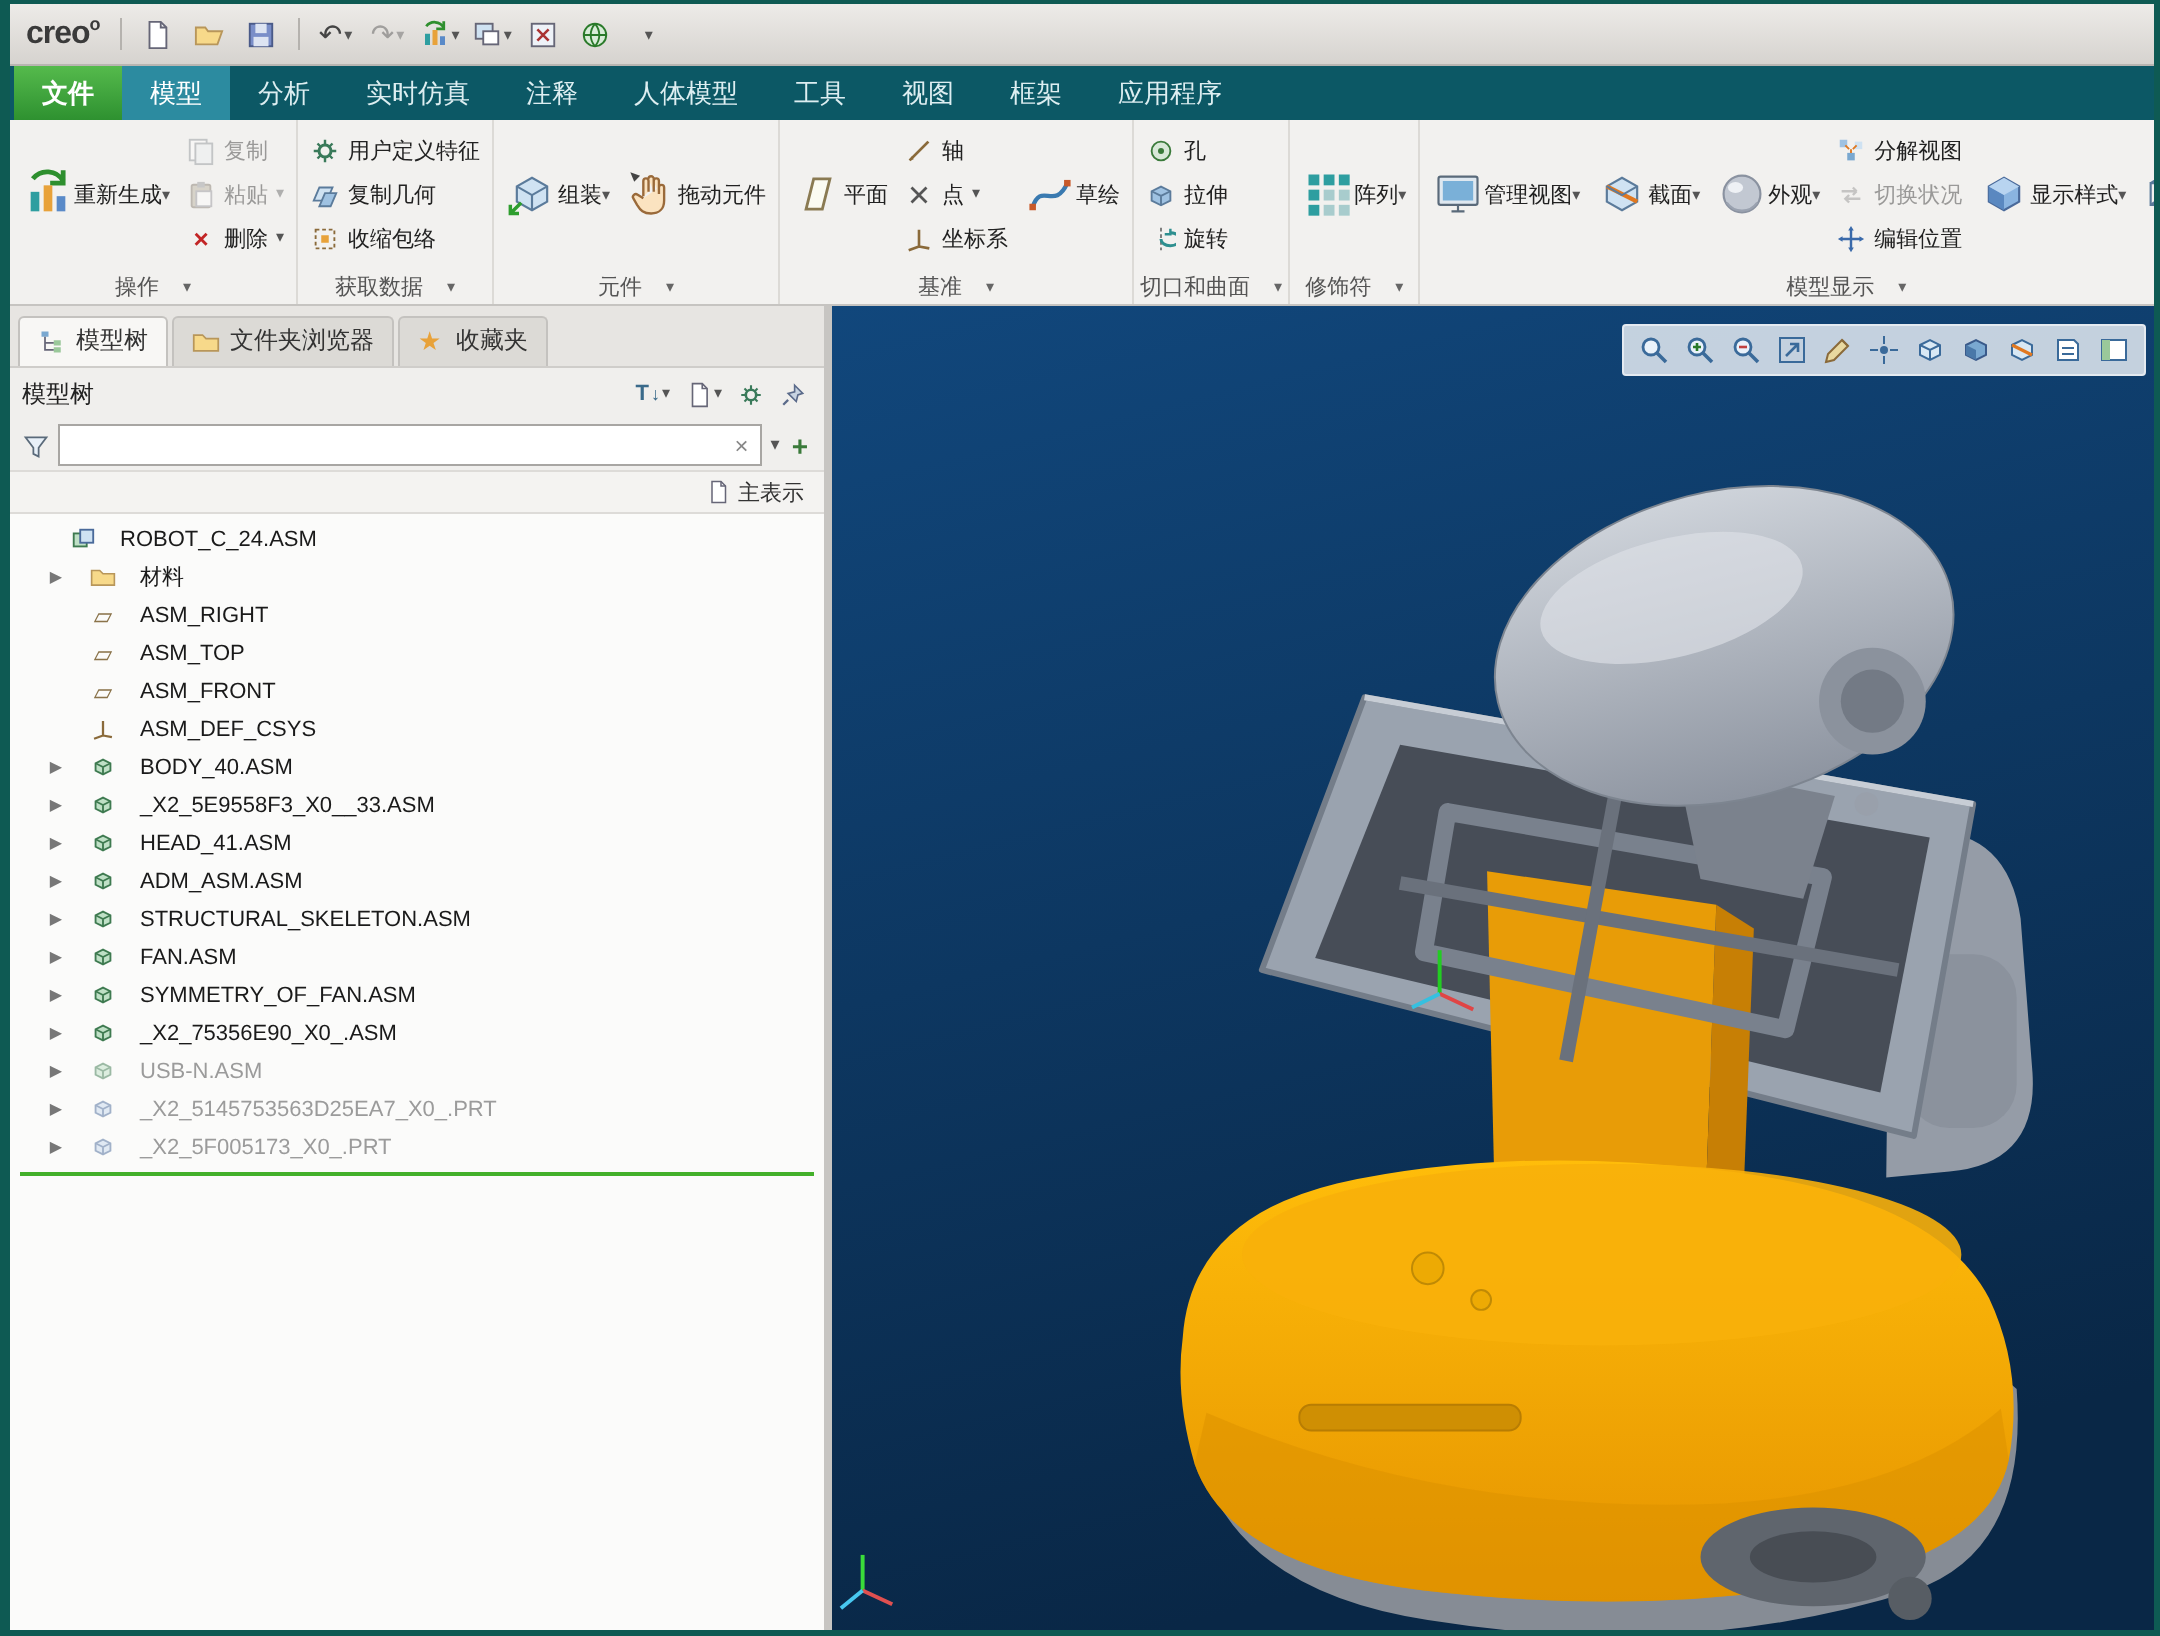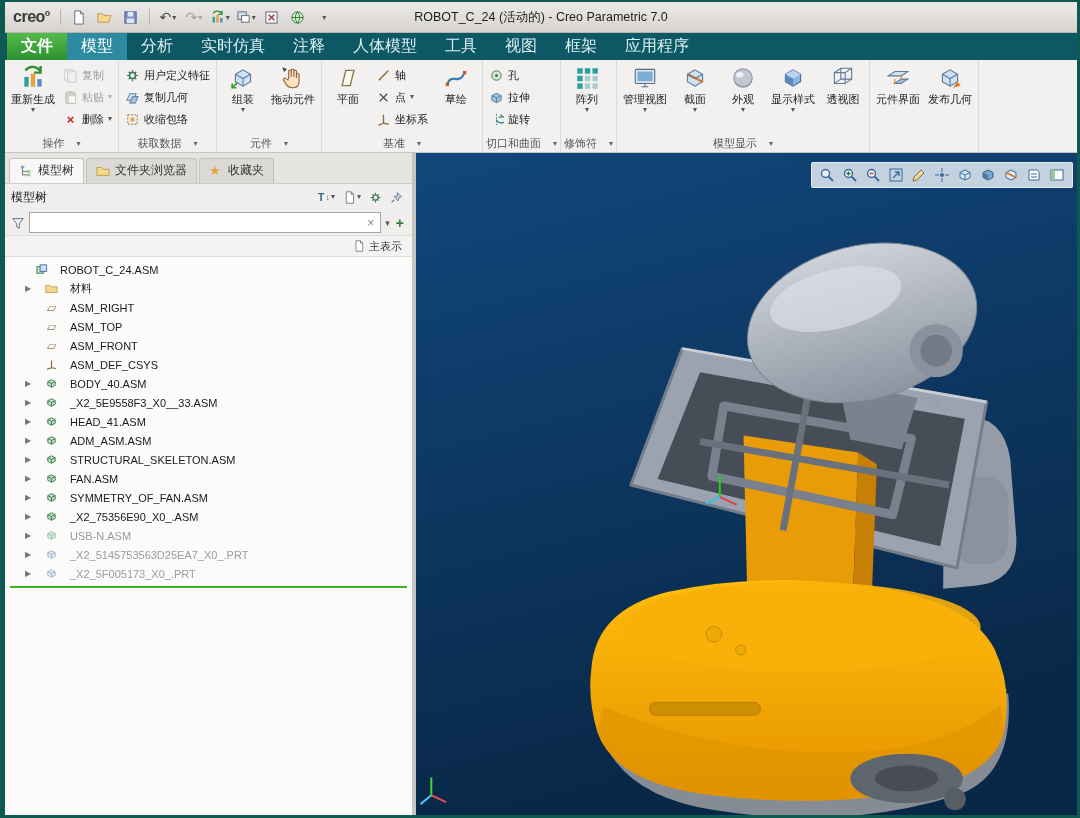--- a/index.html
+++ b/index.html
@@ -17,31 +17,31 @@
   .qbtn{height:22px;min-width:20px;display:flex;align-items:center;justify-content:center;border-radius:2px;
         color:#444;font-size:14px;padding:0 2px;cursor:default}
   .qbtn svg{width:15px;height:15px}
   .qsep{width:1px;height:16px;background:#b5b2ae;margin:0 4px}
   .qcaret{font-size:8px;color:#555;margin-left:1px}
   .dis{opacity:.42;filter:grayscale(70%)}
   .title-text{position:absolute;left:0;right:0;text-align:center;font-size:12.5px;color:#1d1d1d;pointer-events:none}
 
   
   .tabbar{height:27px;flex:none;background:#0c5865;display:flex;align-items:stretch;padding-left:2px}
-  .tab{display:flex;align-items:center;padding:12px 14px;font-size:16px;color:#ddeef1;cursor:default}
+  .tab{display:flex;align-items:center;padding:12px 14px;font-size:13px;color:#ddeef1;cursor:default}
   .tab.file{background:linear-gradient(#55ba4c,#2e9130);color:#fff;font-weight:bold}
   .tab.active{background:#2c8ba0;color:#fff}
 
   
   .ribbon{height:92px;flex:none;background:#f2f1ef;border-bottom:1px solid #c6c4c1;display:flex;overflow:hidden}
   .rgroup{display:flex;flex-direction:column;border-right:1px solid #dcdad6;padding:2px 3px 0;flex:none}
   .rgc{flex:1;display:flex;align-items:flex-start;gap:2px}
   .rgl{height:17px;display:flex;align-items:center;justify-content:center;font-size:11px;color:#555;gap:12px;cursor:default}
   .gcaret{font-size:8px;color:#666}
-  .rb-big{display:flex;flex-direction:column;align-items:center;padding:3px 3px 0;min-width:40px;height:66px;
+  .rb-big{display:flex;align-items:center;padding:3px 3px 0;min-width:40px;height:66px;
           font-size:11px;color:#222;text-align:center;border-radius:2px;cursor:default;line-height:13px}
   .rb-big .bic{width:26px;height:26px;margin-bottom:2px}
   .caret{font-size:8px;color:#555;line-height:8px}
   .rcol{display:flex;flex-direction:column;gap:2px;padding-top:3px}
   .rb-small{display:flex;align-items:center;gap:4px;font-size:11px;color:#222;height:20px;padding:0 3px;white-space:nowrap;cursor:default}
   .sic{width:15px;height:15px;display:inline-flex;align-items:center;justify-content:center;font-size:12px;flex:none}
   .xred{color:#c22525;font-weight:bold;font-size:13px}
   .tg-rot{color:#2e8f8f;font-size:14px}
   .glyph-plane{color:#8a734a;font-size:12px}
 
@@ -337,21 +337,20 @@
         <rect x="9" y="7" width="4" height="3" fill="#9ac89a"></rect>
         <rect x="9" y="11" width="4" height="3" fill="#9ac89a"></rect>
         <path d="M4 5v7.5h5M4 8.5h5" fill="none" stroke="#667"></path>
       </symbol>
 </defs>
 </svg>
 
 <div class="app">
 
   <div class="titlebar">
-    <div class="title-text">ROBOT_C_24 (活动的) - Creo Parametric 7.0</div>
     <div class="qat">
       <span class="logo"><span>creo</span><span class="deg">o</span></span>
       <span class="qsep"></span>
       <span class="qbtn">
           <svg>
             <use href="#i-doc"></use>
           </svg>
         </span>
       <span class="qbtn">
           <svg>
@@ -605,20 +604,40 @@
           <span>截面</span>
           <span class="caret">▾</span>
         </div>
         <div class="rb-big">
           <svg class="bic">
               <use href="#i-sphere"></use>
             </svg>
           <span>外观</span>
           <span class="caret">▾</span>
         </div>
+        <div class="rcol">
+          <div class="rb-small">
+              <svg class="sic">
+                <use href="#i-explode"></use>
+              </svg>
+              <span>分解视图</span>
+            </div>
+          <div class="rb-small dis">
+              <svg class="sic">
+                <use href="#i-toggle"></use>
+              </svg>
+              <span>切换状况</span>
+            </div>
+          <div class="rb-small">
+              <svg class="sic">
+                <use href="#i-editpos"></use>
+              </svg>
+              <span>编辑位置</span>
+            </div>
+        </div>
         <div class="rb-big">
           <svg class="bic">
               <use href="#i-style"></use>
             </svg>
           <span>显示样式</span>
           <span class="caret">▾</span>
         </div>
         <div class="rb-big">
           <svg class="bic">
               <use href="#i-persp"></use>

